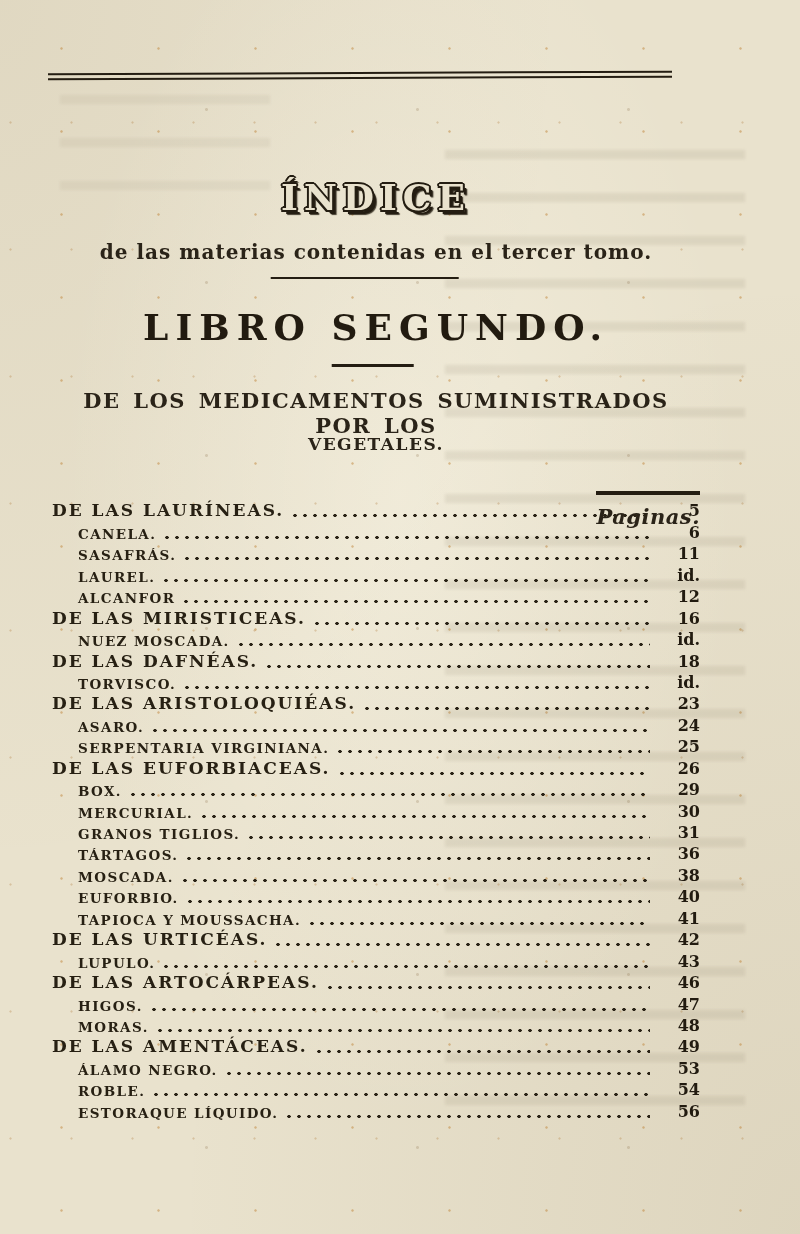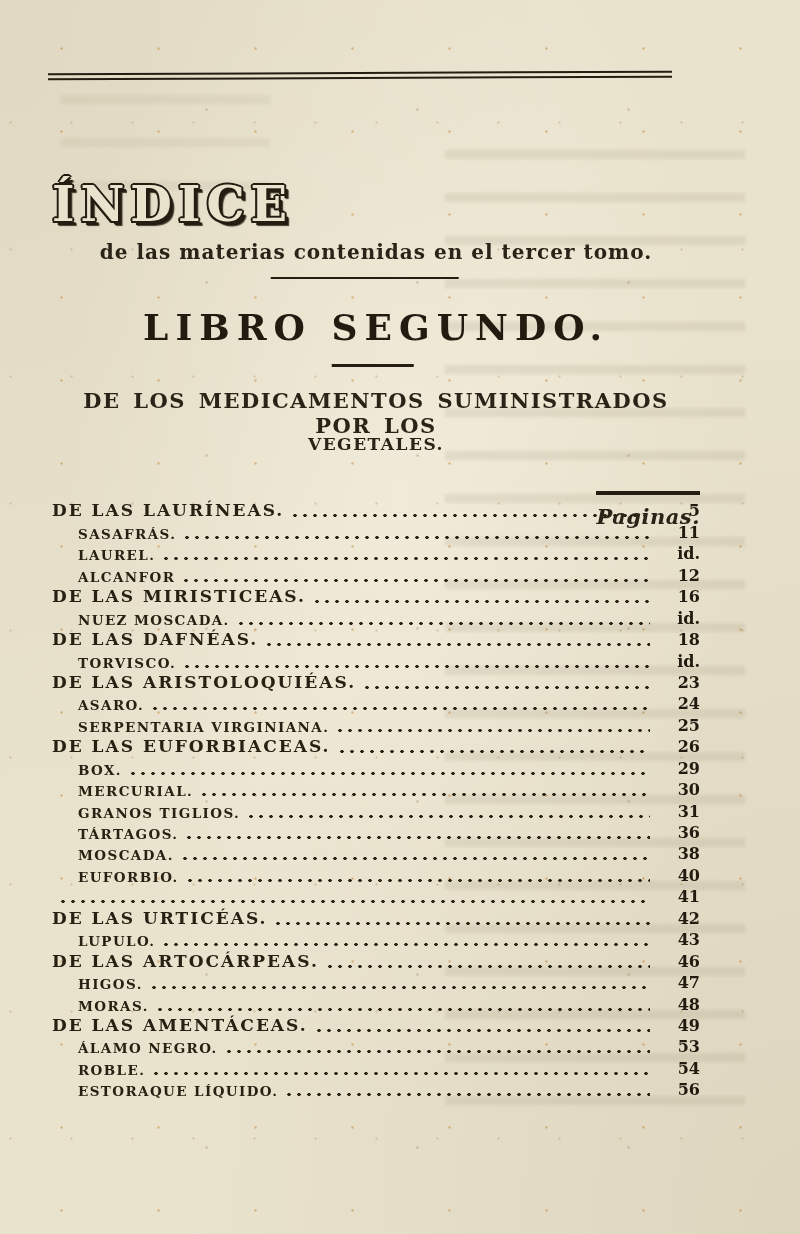--- a/index.html
+++ b/index.html
@@ -37,22 +37,22 @@
 
   .rule-double {
     position:absolute; left:48px; top:72px; width:624px; height:7px;
     border-top:2px solid #241d12; border-bottom:2px solid #241d12;
     transform:rotate(-0.25deg);
   }
 
   .content { position:absolute; left:52px; top:0; width:648px; }
 
   .indice-title {
-    position:absolute; top:176px; width:100%; 
-    font-size:48px; font-weight:bold; letter-spacing:6px;
+    position:absolute; top:176px; width:100%; text-align:center;
+    font-size:36px; font-weight:bold; letter-spacing:6px;
     color:#e9e2cd;
     text-shadow:
       -1.5px -1.5px 0 #241d12, 1.5px -1.5px 0 #241d12,
       -1.5px  1.5px 0 #241d12, 1.5px  1.5px 0 #241d12,
       -2px 0 0 #241d12, 2px 0 0 #241d12, 0 -2px 0 #241d12, 0 2px 0 #241d12,
       3.5px 3.5px 0 #241d12, 4.5px 4.5px 1px rgba(36,29,18,.85);
   }
   .subtitle {
     position:absolute; top:240px; width:100%; text-align:center;
     font-size:20px; font-weight:bold; letter-spacing:1px;
@@ -124,20 +124,25 @@
 
   <div class="paginas-rule"></div>
 
   <div class="toc" id="toc">
       <div class="toc-row family">
     <span class="toc-label">DE LAS LAURÍNEAS.</span>
     <span class="dot-leader"></span>
     <span class="toc-page">5</span>
   </div>
       <div class="toc-row item">
+    <span class="toc-label">CANELA.</span>
+    <span class="dot-leader"></span>
+    <span class="toc-page">6</span>
+  </div>
+      <div class="toc-row item">
     <span class="toc-label">SASAFRÁS.</span>
     <span class="dot-leader"></span>
     <span class="toc-page">11</span>
   </div>
       <div class="toc-row item">
     <span class="toc-label">LAUREL.</span>
     <span class="dot-leader"></span>
     <span class="toc-page">id.</span>
   </div>
       <div class="toc-row item">
@@ -209,20 +214,21 @@
     <span class="toc-label">MOSCADA.</span>
     <span class="dot-leader"></span>
     <span class="toc-page">38</span>
   </div>
       <div class="toc-row item">
     <span class="toc-label">EUFORBIO.</span>
     <span class="dot-leader"></span>
     <span class="toc-page">40</span>
   </div>
       <div class="toc-row item">
+    <span class="toc-label">TAPIOCA Y MOUSSACHA.</span>
     <span class="dot-leader"></span>
     <span class="toc-page">41</span>
   </div>
       <div class="toc-row family">
     <span class="toc-label">DE LAS URTICÉAS.</span>
     <span class="dot-leader"></span>
     <span class="toc-page">42</span>
   </div>
       <div class="toc-row item">
     <span class="toc-label">LUPULO.</span>

